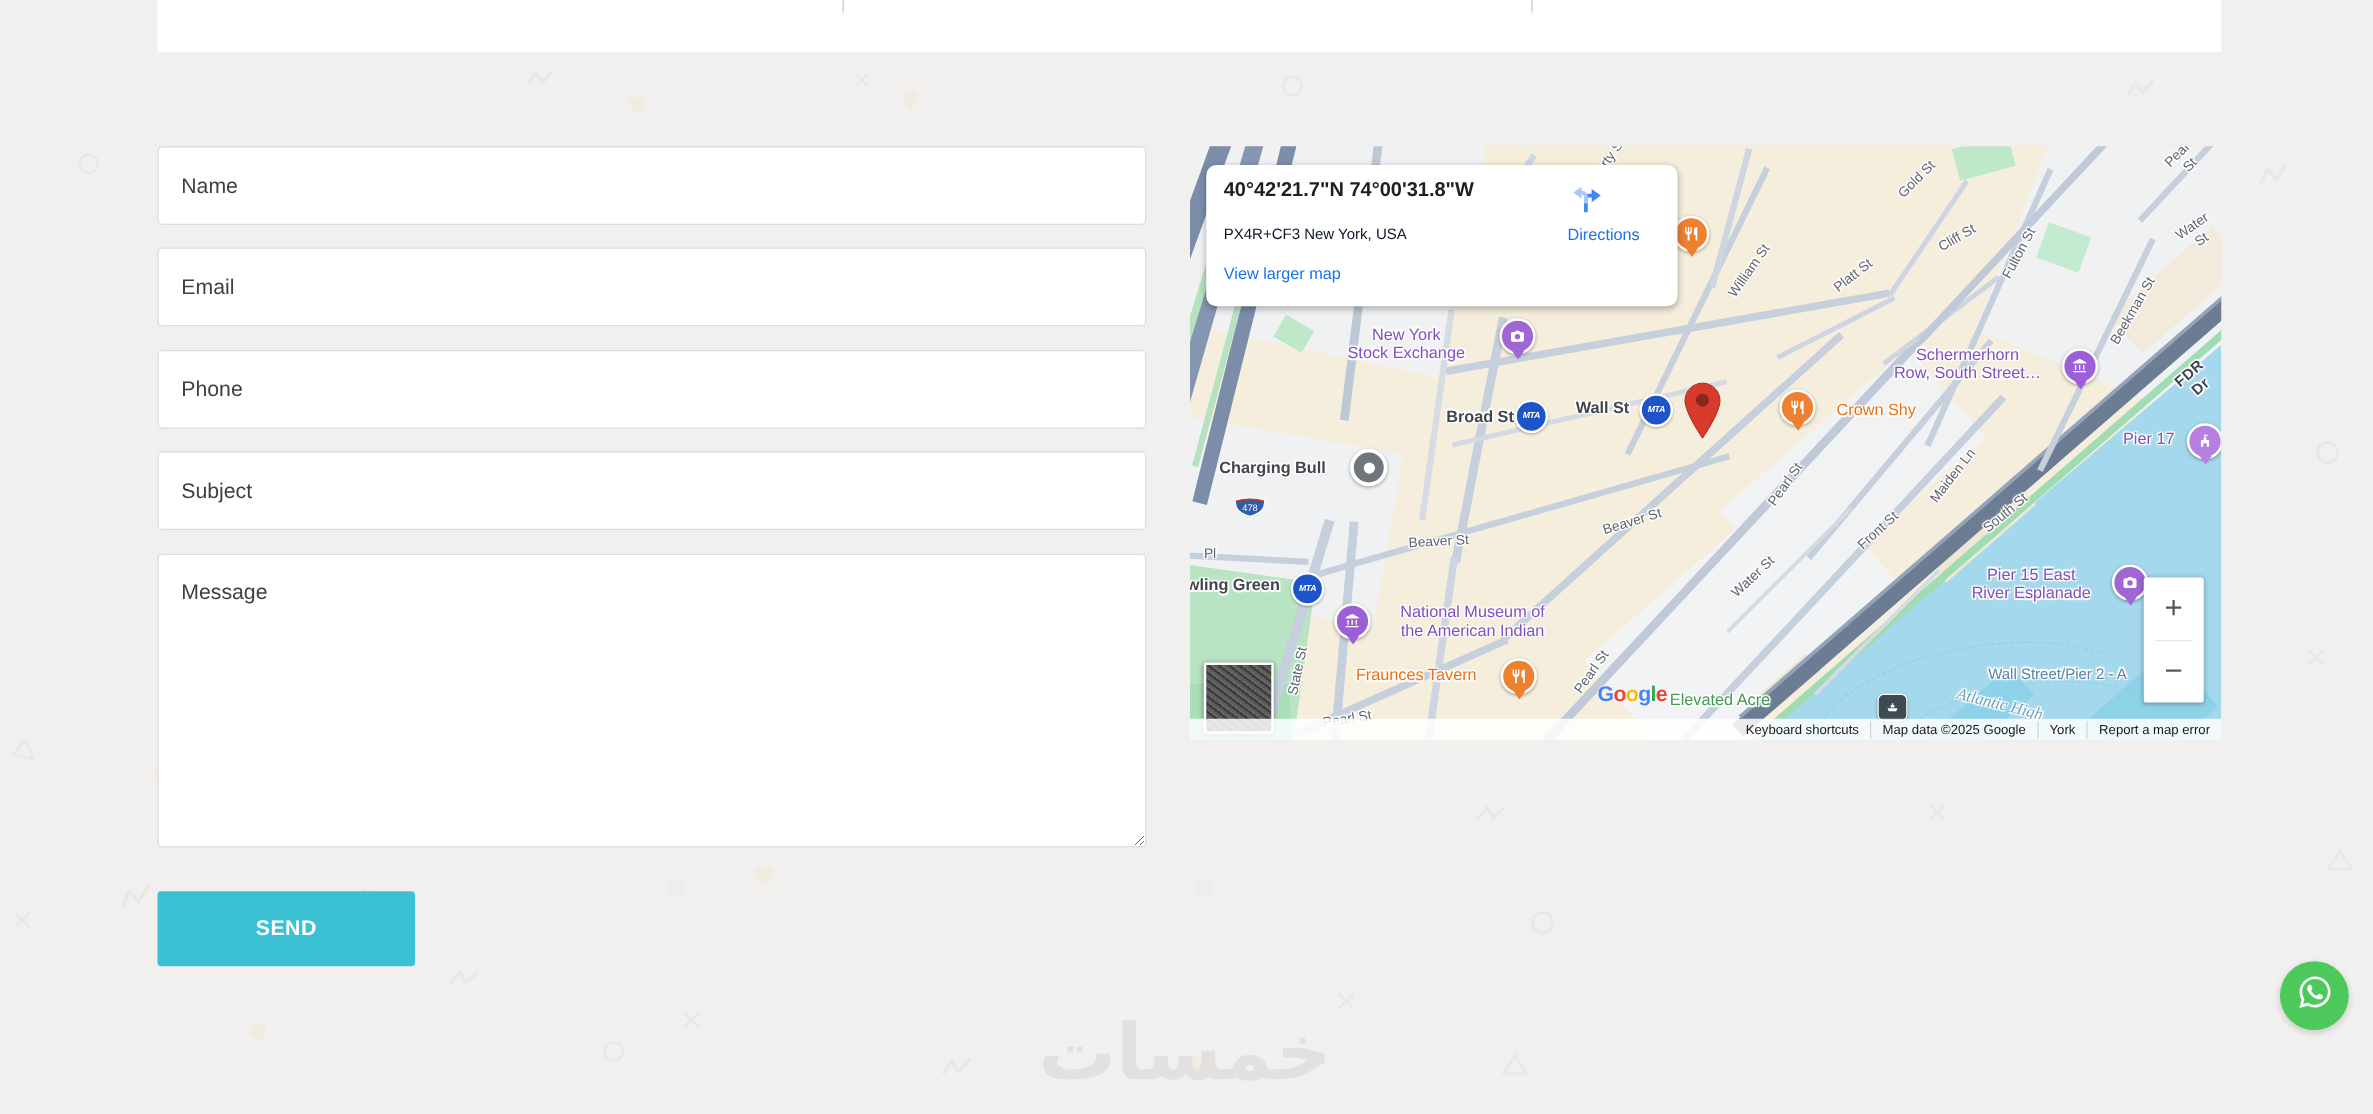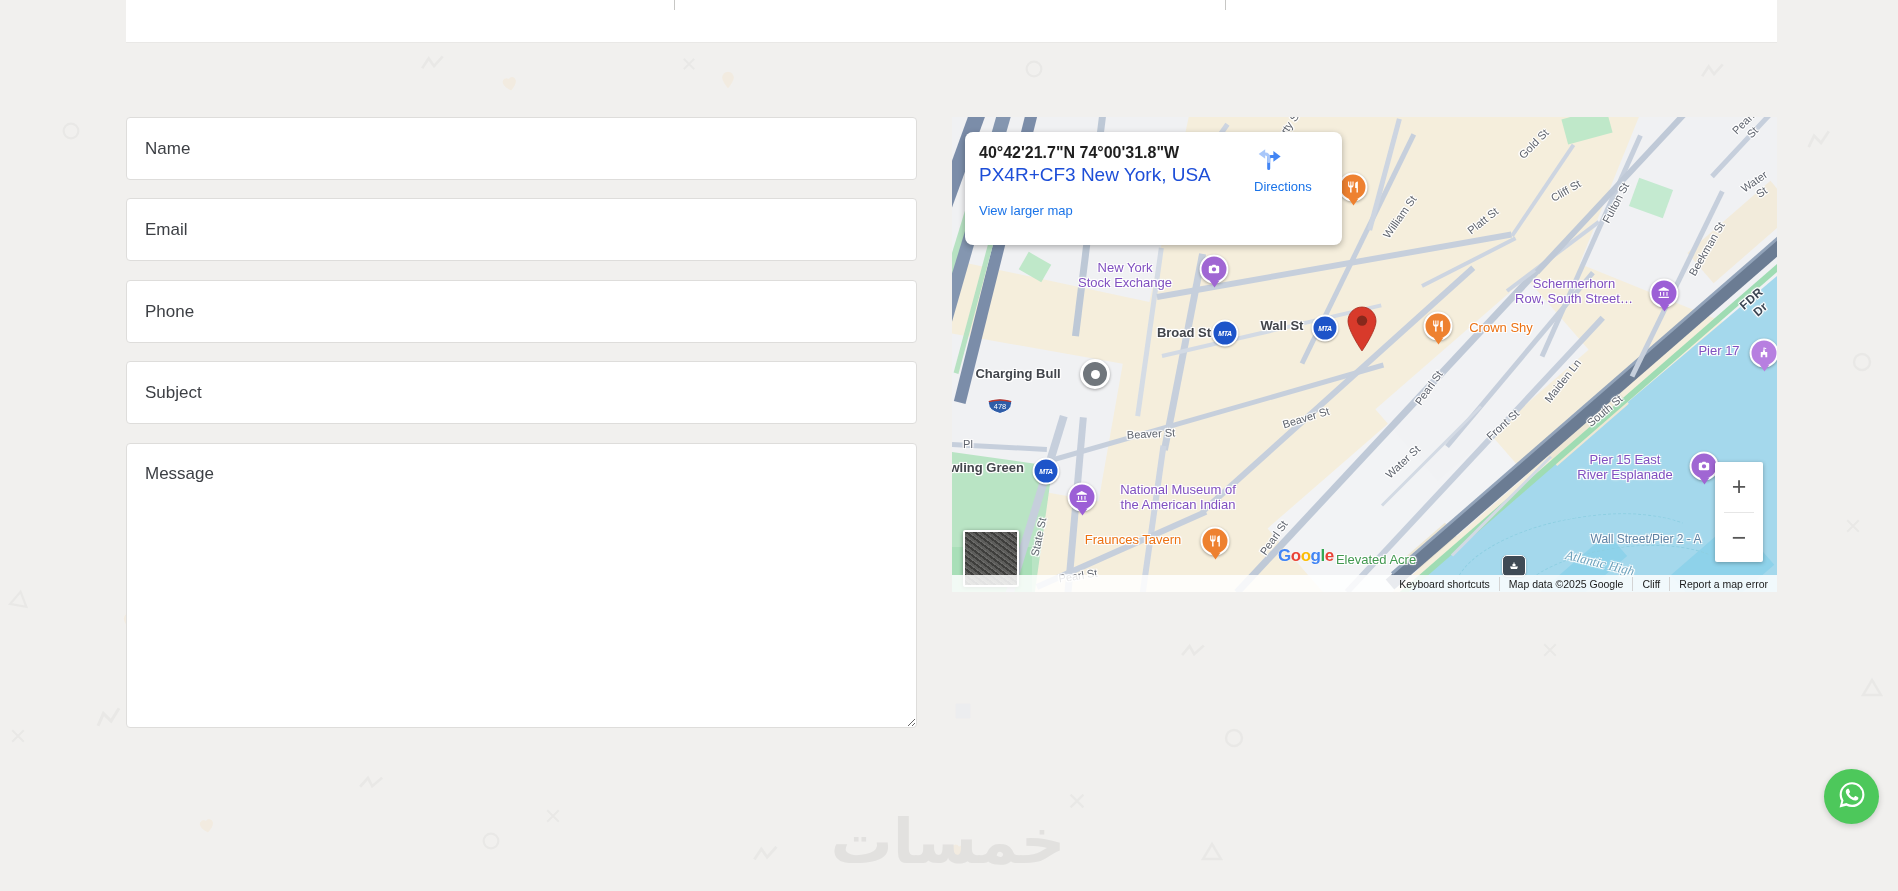--- a/index.html
+++ b/index.html
@@ -16,21 +16,21 @@
 
   
   .field{position:absolute;left:126px;width:791px;box-sizing:border-box;background:#fff;
     border:1px solid #dedddb;border-radius:4px;padding:0 18px;font-size:17px;color:#2e3033;
     font-family:"Liberation Sans",sans-serif;outline:none;z-index:2;}
   .field::placeholder{color:#3c3f44;opacity:1;}
   .field-name{top:117px;height:63px;}
   .field-email{top:198px;height:63px;}
   .field-phone{top:280px;height:63px;}
   .field-subject{top:361px;height:63px;}
-  .field-message{top:443px;height:285px;padding-top:20px;resize:both;}
+  .field-message{top:443px;height:235px;padding-top:20px;resize:both;}
   #send-btn{position:absolute;left:126px;top:713px;width:206px;height:60px;background:#3bc0d6;
     color:#fff;border:none;border-radius:3px;font-size:17px;font-weight:bold;letter-spacing:.4px;
     font-family:"Liberation Sans",sans-serif;cursor:pointer;z-index:2;}
 
   
   #map{position:absolute;left:952px;top:117px;width:825px;height:475px;overflow:hidden;
     background:#f5eedc;z-index:3;}
   .blk{position:absolute;}
   .road{position:absolute;transform-origin:left center;}
   .mlabel{position:absolute;white-space:pre-line;text-align:center;line-height:1.18;z-index:12;
@@ -56,21 +56,21 @@
     box-shadow:0 1px 3px rgba(0,0,0,.35);display:flex;align-items:center;justify-content:center;}
   .gray-dot{width:9px;height:9px;border-radius:50%;background:#fff;}
   .ferry-sq{width:22px;height:20px;border-radius:5px;background:#3f4a55;border:1.5px solid #fff;
     display:flex;align-items:center;justify-content:center;box-shadow:0 1px 2px rgba(0,0,0,.3);}
 
   
   #info-card{position:absolute;left:13px;top:15px;width:377px;height:113px;background:#fff;
     border-radius:8px;box-shadow:0 2px 6px rgba(0,0,0,.3);z-index:20;box-sizing:border-box;
     padding:12px 14px;}
   #card-title{font-size:16px;font-weight:bold;color:#1f1f1f;}
-  #card-address{font-size:19px;color:#1d4ed8;margin-top:2px;}
+  #card-address{font-size:12px;color:#0f172a;margin-top:18px;}
   #card-viewlink{font-size:13px;color:#1a73e8;margin-top:17px;display:inline-block;cursor:pointer;text-decoration:none;}
   #card-directions{position:absolute;right:14px;top:12px;width:74px;text-align:left;cursor:pointer;}
   #card-directions-label{font-size:13px;color:#1a73e8;margin-top:3px;}
 
   
   #sv-thumb{position:absolute;left:11px;top:413px;width:52px;height:53px;z-index:25;cursor:pointer;
     border:2px solid #fff;border-radius:2px;box-shadow:0 1px 4px rgba(0,0,0,.4);background:#4a4a48;
     background-image:repeating-linear-gradient(37deg,#5c5c5a 0 2px,#3e3e3c 2px 4px,#6a6a68 4px 5px),
       repeating-linear-gradient(-53deg,rgba(130,130,128,.55) 0 3px,rgba(40,40,38,.55) 3px 6px);}
   #zoom-panel{position:absolute;left:763px;top:345px;width:48px;height:100px;background:#fff;
@@ -224,20 +224,21 @@
   </div>
 
   <form id="contact-form-fields">
       <input type="text" placeholder="Name" class="field field-name" style="">
       <input type="text" placeholder="Email" class="field field-email" style="">
       <input type="text" placeholder="Phone" class="field field-phone" style="">
       <input type="text" placeholder="Subject" class="field field-subject" style="">
       <textarea placeholder="Message" class="field field-message" style=""></textarea>
     </form>
 
+  <button id="send-btn">SEND</button>
 
   <div id="map">
 
     <div class="blk" style="left:-40px;top:-30px;width:260px;height:190px;background:#f0f1f3;transform:rotate(12deg);"></div>
     <div class="blk" style="left:-20px;top:230px;width:180px;height:140px;background:#f0f1f3;transform:rotate(10deg);"></div>
     <div class="blk" style="left:660px;top:-20px;width:190px;height:210px;background:#f0f1f3;transform:rotate(22deg);"></div>
     <div class="blk" style="left:330px;top:320px;width:230px;height:130px;background:#f2f3f5;transform:rotate(-41deg);"></div>
     <div class="blk" style="left:430px;top:215px;width:200px;height:95px;background:#f1f2f4;transform:rotate(-41deg);"></div>
 
     <div class="blk" style="left:-30px;top:340px;width:120px;height:160px;background:#b9e4c4;transform:rotate(8deg);"></div>
@@ -460,21 +461,21 @@
       <div class="zoom-btn">−</div>
     </div>
 
     <div id="glogo-wrap">
       <span id="glogo"><span style="color: rgb(66, 133, 244);">G</span><span style="color: rgb(234, 67, 53);">o</span><span style="color: rgb(251, 188, 5);">o</span><span style="color: rgb(66, 133, 244);">g</span><span style="color: rgb(52, 168, 83);">l</span><span style="color: rgb(234, 67, 53);">e</span></span>
     </div>
 
     <div id="attribution">
         <span class="attr-item">Keyboard shortcuts</span>
         <span class="attr-item">Map data ©2025 Google</span>
-        <span class="attr-item">Cliff</span>
+        <span class="attr-item">York</span>
         <span class="attr-item">Report a map error</span>
       </div>
   </div>
 
   <div id="whatsapp-btn">
     <span>
       <svg width="34" height="34" viewBox="0 0 32 32">
         <path fill="#fff" d="M16.04 4C9.6 4 4.37 9.22 4.37 15.66c0 2.05.54 4.05 1.56 5.82L4.3 27.7l6.37-1.67a11.6 11.6 0 0 0 5.36 1.31h.01c6.43 0 11.66-5.22 11.66-11.66C27.7 9.22 22.47 4 16.04 4zm0 21.17h-.01c-1.74 0-3.44-.47-4.93-1.35l-.35-.21-3.67.96.98-3.58-.23-.37a9.6 9.6 0 0 1-1.47-5.13c0-5.33 4.34-9.66 9.68-9.66a9.6 9.6 0 0 1 9.66 9.67c0 5.33-4.33 9.67-9.66 9.67zm5.3-7.24c-.29-.15-1.72-.85-1.98-.94-.27-.1-.46-.15-.65.14-.2.3-.75.95-.92 1.14-.17.2-.34.22-.63.08-.29-.15-1.23-.45-2.34-1.44-.86-.77-1.44-1.72-1.61-2.01-.17-.29-.02-.45.13-.6.13-.13.29-.34.44-.51.15-.17.19-.29.29-.49.1-.19.05-.36-.02-.51-.08-.15-.65-1.57-.9-2.15-.23-.56-.47-.48-.65-.49h-.55c-.2 0-.51.07-.78.36-.27.3-1.02 1-1.02 2.43s1.05 2.82 1.19 3.01c.15.2 2.06 3.15 5 4.42.7.3 1.24.48 1.67.62.7.22 1.34.19 1.84.11.56-.08 1.72-.7 1.97-1.38.24-.68.24-1.26.17-1.38-.07-.12-.26-.2-.55-.34z"></path>
       </svg>
     </span>

